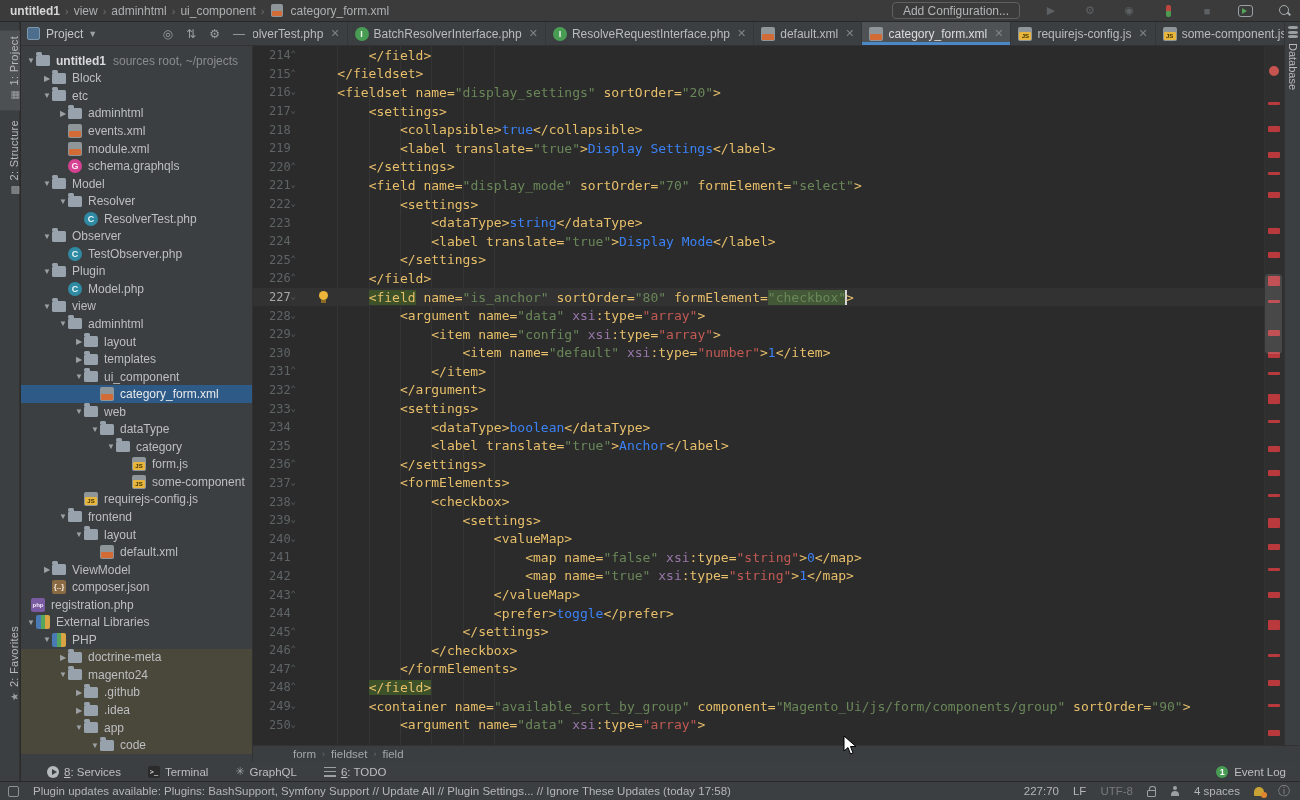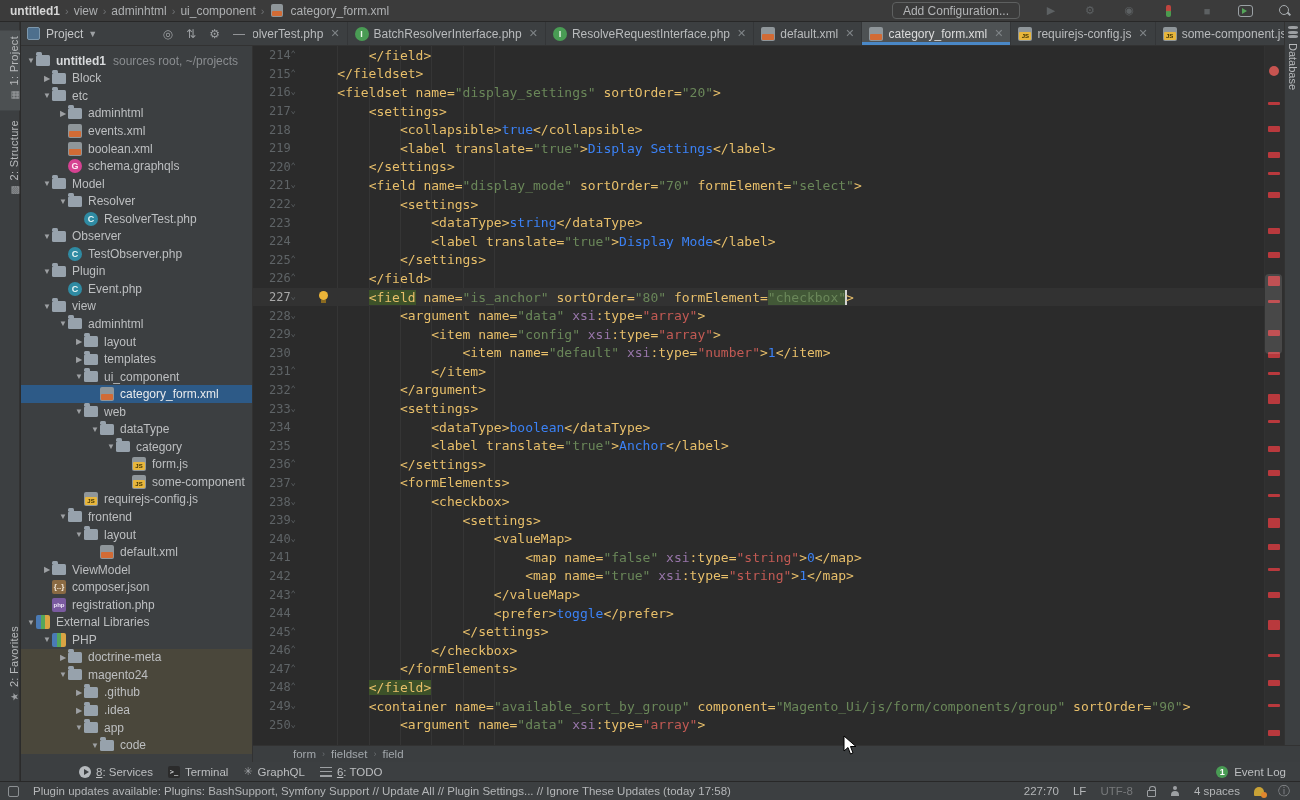--- a/index.html
+++ b/index.html
@@ -136,21 +136,21 @@
   #dbbtn .vtext { writing-mode:vertical-rl; }
 
   
   #breadcrumbs { position:absolute; left:253px; top:745px; width:1047px; height:17px;
     background:#3b3e40; border-top:1px solid #323232; display:flex; align-items:center;
     padding-left:40px; color:#a2a7ab; font-size:11.5px; gap:6px; }
   #breadcrumbs .bsep { color:#6a6e71; font-size:9px; }
 
   
   #btoolbar { position:absolute; left:21px; top:762px; width:1279px; height:19px;
-    background:#3c3f41; display:flex; align-items:center; padding-left:58px; gap:15px;
+    background:#3c3f41; display:flex; align-items:center; padding-left:26px; gap:27px;
     color:#bdbfc1; font-size:11.5px; }
   .bitem { display:flex; align-items:center; gap:5px; }
   .bitem u { text-decoration:underline; }
   .svc-ico { width:12px; height:12px; border-radius:50%; background:#b6babd; position:relative; }
   .svc-ico::after { content:""; position:absolute; left:4.5px; top:3px;
     border-left:5px solid #3c3f41; border-top:3px solid transparent; border-bottom:3px solid transparent; }
   .term-ico { width:12px; height:12px; border-radius:2px; background:#2b2b2b;
     color:#cfd2d4; font:700 7px/12px "DejaVu Sans Mono",monospace; text-align:center; }
   .gql-ico { color:#9da0a3; font-size:11px; }
   .todo-ico { width:12px; height:10px; display:flex; flex-direction:column;
@@ -282,21 +282,21 @@
         <span class="label">adminhtml</span>
       </div>
       <div class="trow" style="padding-left:37px">
         <span class="arrow"></span>
         <span class="fico xml tico"></span>
         <span class="label">events.xml</span>
       </div>
       <div class="trow" style="padding-left:37px">
         <span class="arrow"></span>
         <span class="fico xml tico"></span>
-        <span class="label">boolean.xml</span>
+        <span class="label">module.xml</span>
       </div>
       <div class="trow" style="padding-left:37px">
         <span class="arrow"></span>
         <span class="fico gql tico">G</span>
         <span class="label">schema.graphqls</span>
       </div>
       <div class="trow" style="padding-left:21px">
         <span class="arrow">▼</span>
         <span class="folder tico"></span>
         <span class="label">Model</span>
@@ -322,21 +322,21 @@
         <span class="label">TestObserver.php</span>
       </div>
       <div class="trow" style="padding-left:21px">
         <span class="arrow">▼</span>
         <span class="folder tico"></span>
         <span class="label">Plugin</span>
       </div>
       <div class="trow" style="padding-left:37px">
         <span class="arrow"></span>
         <span class="fico cls tico">C</span>
-        <span class="label">Event.php</span>
+        <span class="label">Model.php</span>
       </div>
       <div class="trow" style="padding-left:21px">
         <span class="arrow">▼</span>
         <span class="folder tico"></span>
         <span class="label">view</span>
       </div>
       <div class="trow" style="padding-left:37px">
         <span class="arrow">▼</span>
         <span class="folder tico"></span>
         <span class="label">adminhtml</span>
@@ -409,21 +409,21 @@
       <div class="trow" style="padding-left:21px">
         <span class="arrow">▶</span>
         <span class="folder tico"></span>
         <span class="label">ViewModel</span>
       </div>
       <div class="trow" style="padding-left:21px">
         <span class="arrow"></span>
         <span class="fico json tico">{..}</span>
         <span class="label">composer.json</span>
       </div>
-      <div class="trow" style="padding-left:21px">
+      <div class="trow" style="">
         <span class="arrow"></span>
         <span class="fico php tico">php</span>
         <span class="label">registration.php</span>
       </div>
       <div class="trow" style="padding-left:5px">
         <span class="arrow">▼</span>
         <span class="fico lib tico"></span>
         <span class="label">External Libraries</span>
       </div>
       <div class="trow" style="padding-left:21px">

